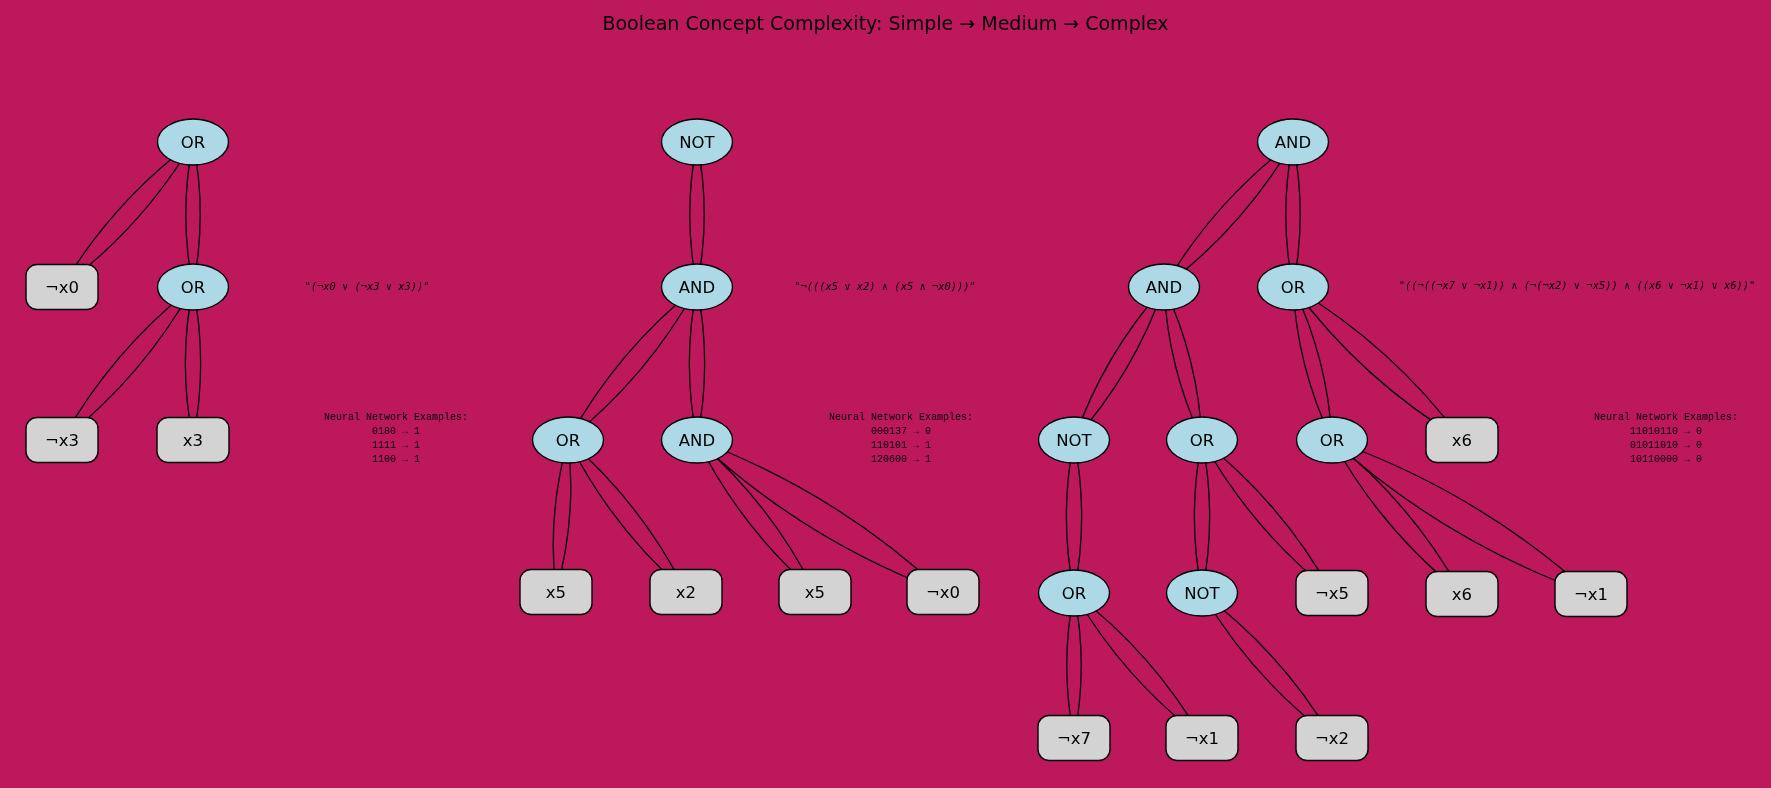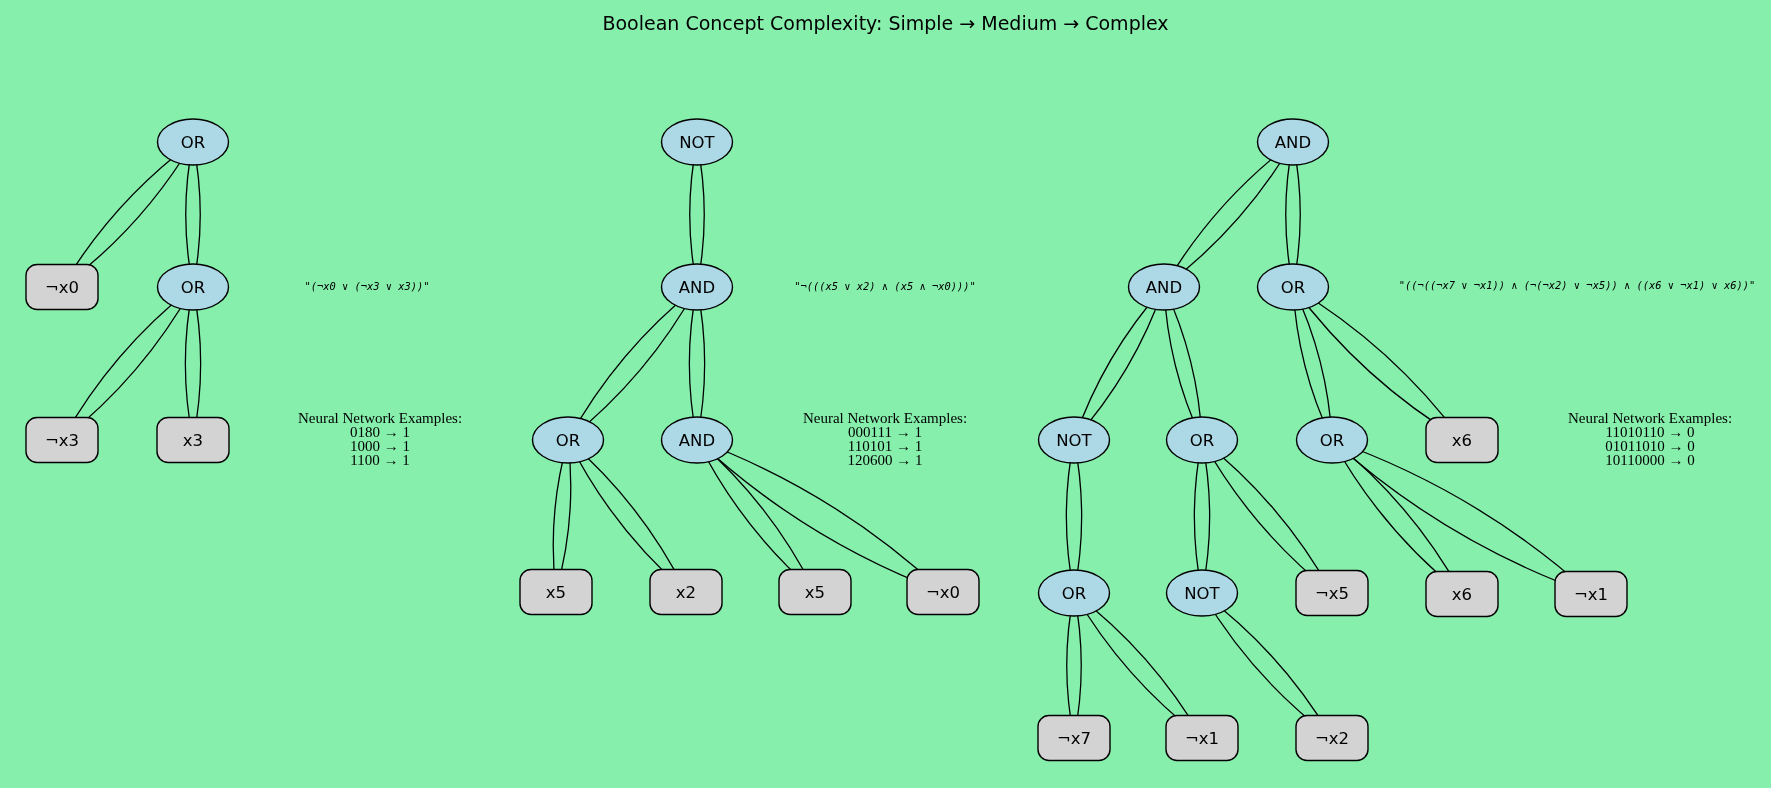--- a/index.html
+++ b/index.html
@@ -1,19 +1,19 @@
 <!DOCTYPE html>
 <html><head>
 <meta charset="utf-8">
 <style>
   html,body{margin:0;padding:0;background:#ffffff;}
   .canvas{
     position:relative;
     width:1771px;height:788px;
-    background:#86efac;
+    background:#be185d;
     overflow:hidden;
     font-family:"DejaVu Sans",sans-serif;
     color:#000;
   }
   .title{
     position:absolute;
     left:0;top:12px;width:1771px;
     text-align:center;
     font-size:19px;
     font-family:"DejaVu Sans","Liberation Sans",sans-serif;
@@ -27,25 +27,26 @@
     font-family:"DejaVu Sans Mono","Liberation Mono",monospace;
     font-style:italic;
     font-size:10.4px;
     color:#000;
     white-space:nowrap;
   }
   .examples{
     position:absolute;
     width:300px;
     text-align:center;
-    font-family:Liberation Serif, serif;
-    font-size:15px;
+    font-family:Liberation Mono, monospace;
+    font-size:10px;
     line-height:14px;
     color:#000;
     white-space:nowrap;
+    margin-left:16px;
   }
 </style>
 </head>
 <body>
 
 <div class="canvas">
 
   <div class="title">Boolean Concept Complexity: Simple → Medium → Complex</div>
 
   <svg id="diagram" width="1771" height="788" viewBox="0 0 1771 788">
@@ -157,27 +158,27 @@
       <text x="1332" y="738" dy="0.35em" text-anchor="middle" font-size="16.5" fill="#000000" font-family="&quot;DejaVu Sans&quot;,&quot;Liberation Sans&quot;,sans-serif">¬x2</text>
     </svg>
 
   <div class="formula" style="left:117px;top:280px;">"(¬x0 ∨ (¬x3 ∨ x3))"</div>
   <div class="formula" style="left:635px;top:280px;">"¬(((x5 ∨ x2) ∧ (x5 ∧ ¬x0)))"</div>
   <div class="formula" style="left:1327px;top:279px;">"((¬((¬x7 ∨ ¬x1)) ∧ (¬(¬x2) ∨ ¬x5)) ∧ ((x6 ∨ ¬x1) ∨ x6))"</div>
 
   <div class="examples" style="left:230px;top:411px;">
     <div>Neural Network Examples:</div>
     <div>0180 → 1</div>
-    <div>1000 → 1</div>
+    <div>1111 → 1</div>
     <div>1100 → 1</div>
   </div>
 
   <div class="examples" style="left:735px;top:411px;">
     <div>Neural Network Examples:</div>
-    <div>000111 → 1</div>
+    <div>000137 → 0</div>
     <div>110101 → 1</div>
     <div>120600 → 1</div>
   </div>
 
   <div class="examples" style="left:1500px;top:411px;">
     <div>Neural Network Examples:</div>
     <div>11010110 → 0</div>
     <div>01011010 → 0</div>
     <div>10110000 → 0</div>
   </div>

